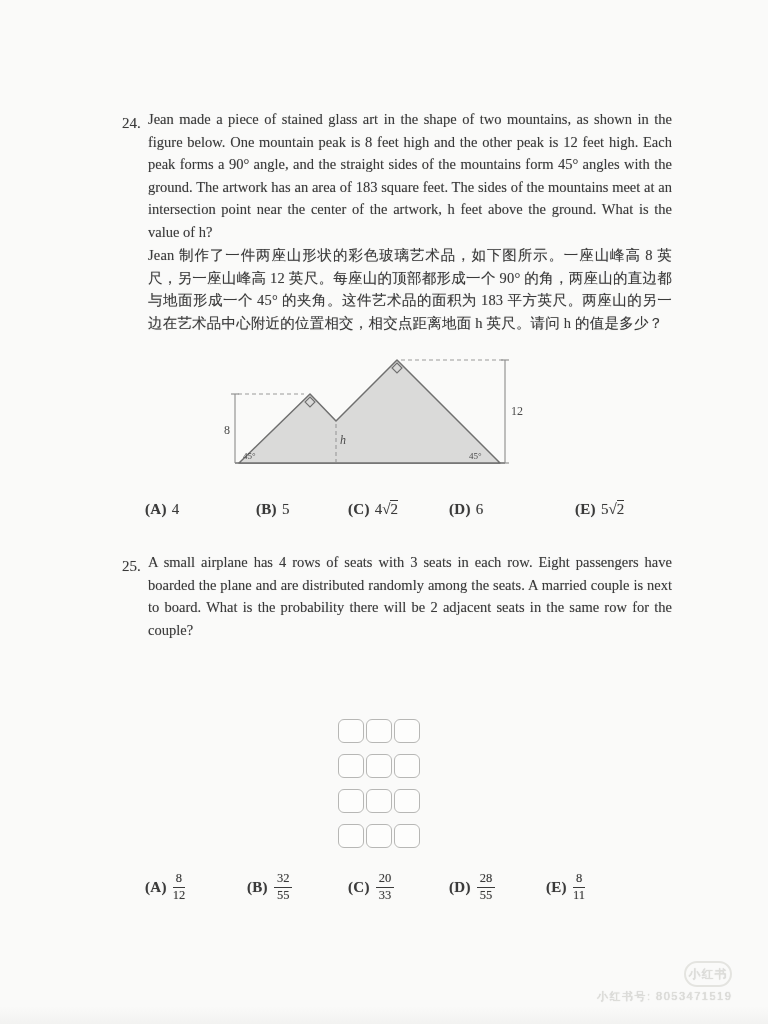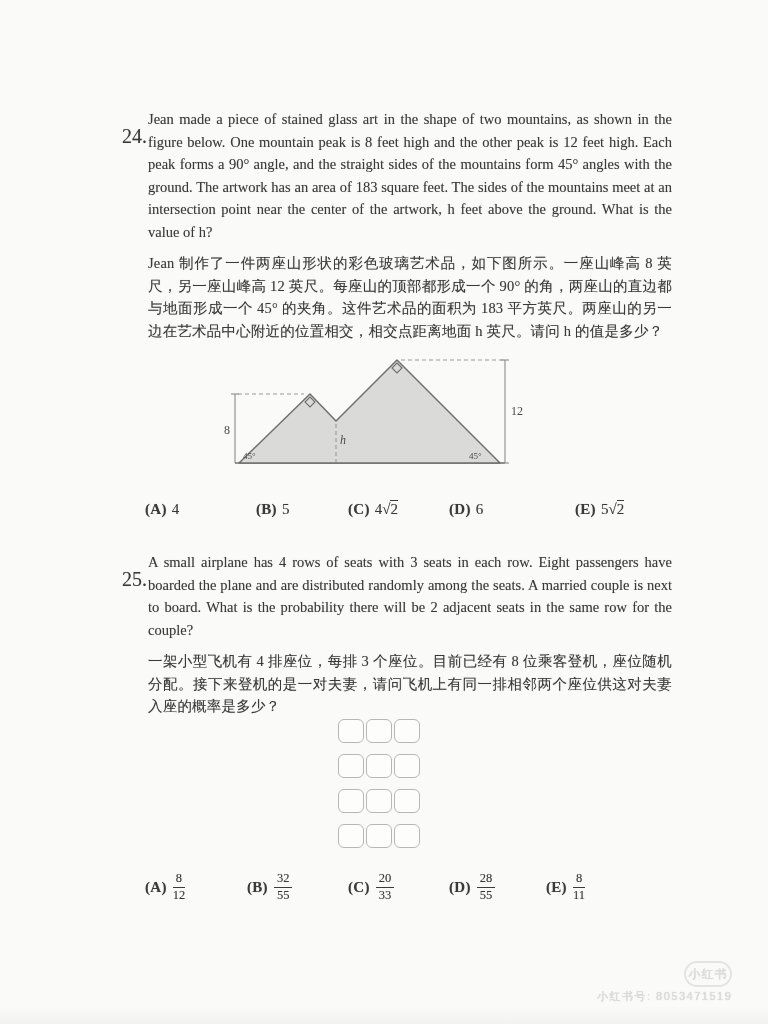--- a/index.html
+++ b/index.html
@@ -8,24 +8,24 @@
     font-family:"Liberation Serif","DejaVu Serif",serif;color:#3a3a3a;
     overflow:hidden;
     text-shadow:0 0 .8px rgba(90,90,90,.45);
   }
   .page::after{
     content:"";position:absolute;left:0;bottom:0;width:100%;height:18px;
     background:linear-gradient(to bottom,rgba(0,0,0,0),rgba(120,120,115,.06));
     pointer-events:none;
   }
   .problem{position:absolute;left:122px;width:550px;}
-  .pnum{position:absolute;left:0;top:17px;font-size:20px;line-height:22.5px;}
+  .pnum{position:absolute;left:0;top:4px;font-size:15px;line-height:22.5px;}
   .ptext{margin-left:26px;}
   .ptext p{margin:0;text-align:justify;font-size:14.5px;line-height:22.5px;}
-  .ptext p.zh{margin-top:9px;letter-spacing:.2px;}
+  .ptext p.zh{margin-top:1px;letter-spacing:.2px;}
   .figure{position:absolute;left:222px;top:348px;}
   .choices{position:absolute;left:0;width:768px;height:44px;padding-left:26px;}
   .choice{position:absolute;top:0;font-size:15px;white-space:nowrap;}
   .choice b{font-weight:bold;letter-spacing:.3px;}
   .cv{margin-left:5px;}
   .rad{border-top:1.2px solid #3a3a3a;}
   .frac{display:inline-block;vertical-align:middle;text-align:center;
         font-size:12.5px;line-height:1.1;margin-left:6px;position:relative;top:-1px;}
   .num{display:block;padding:0 3px 1px;border-bottom:1.1px solid #3a3a3a;}
   .den{display:block;padding-top:1px;}
@@ -88,21 +88,20 @@
     <span class="choice" style="left:256px"><b>(B)</b><span class="cv">5</span><span class="rad"></span></span>
     <span class="choice" style="left:348px"><b>(C)</b><span class="cv">4√</span><span class="rad">2</span></span>
     <span class="choice" style="left:449px"><b>(D)</b><span class="cv">6</span><span class="rad"></span></span>
     <span class="choice" style="left:575px"><b>(E)</b><span class="cv">5√</span><span class="rad">2</span></span>
   </div>
 
   <section class="problem" style="top:551px">
     <div class="pnum">25.</div>
     <div class="ptext">
       <p class="en">A small airplane has 4 rows of seats with 3 seats in each row.  Eight passengers have boarded the plane and are distributed randomly among the seats.  A married couple is next to board.  What is the probability there will be 2 adjacent seats in the same row for the couple?</p>
-      <p class="zh">一架小型飞机有 4 排座位，每排 3 个座位。目前已经有 8 位乘客登机，座位随机分配。接下来登机的是一对夫妻，请问飞机上有同一排相邻两个座位供这对夫妻入座的概率是多少？</p>
     </div>
   </section>
 
   <div class="seats">
     <div class="seat"></div>
     <div class="seat"></div>
     <div class="seat"></div>
     <div class="seat"></div>
     <div class="seat"></div>
     <div class="seat"></div>

